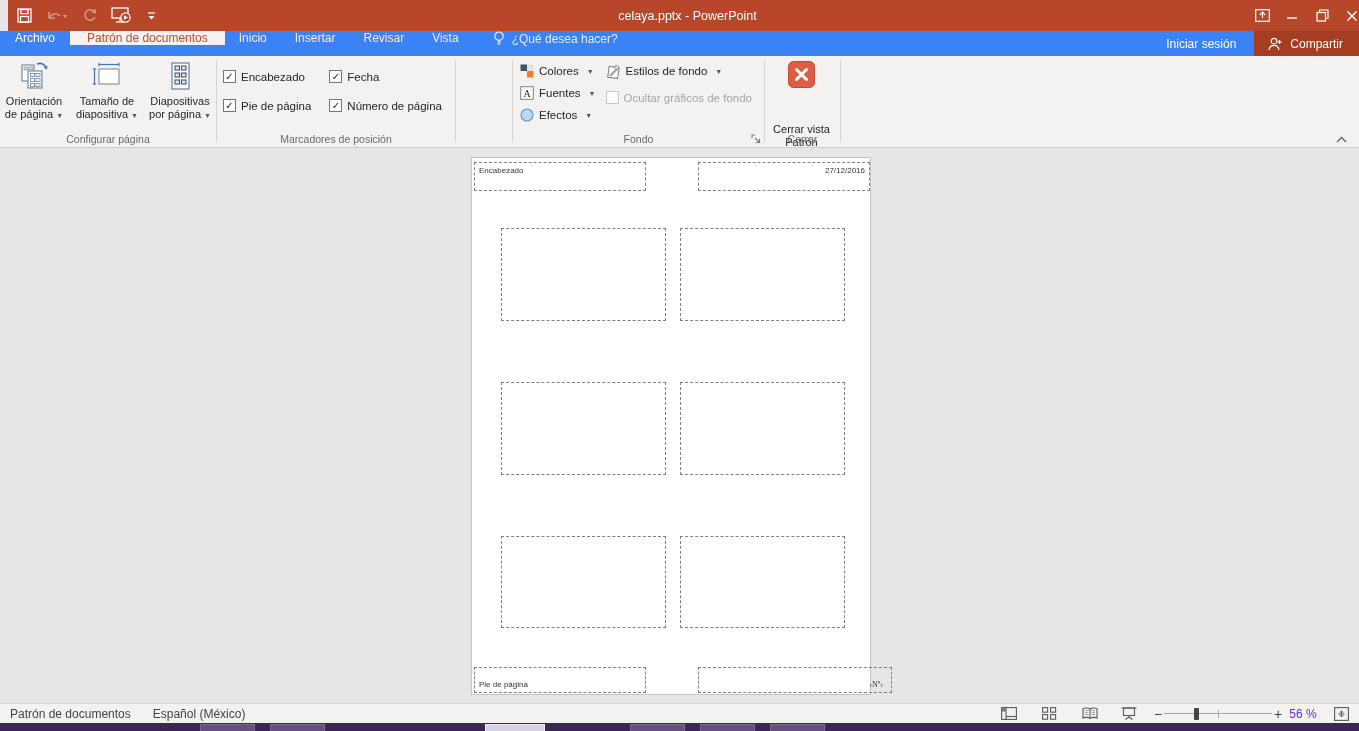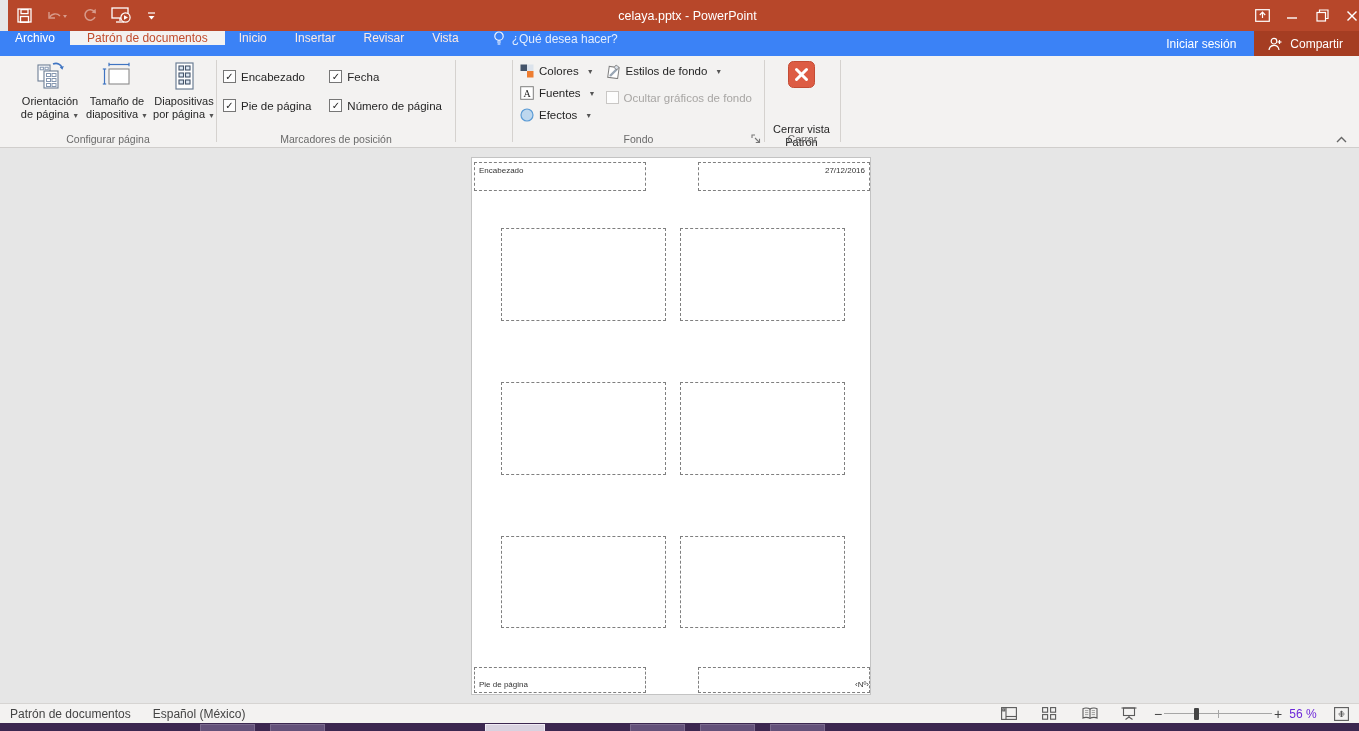--- a/index.html
+++ b/index.html
@@ -42,21 +42,21 @@
   .dlauncher { position:absolute; right:3px; bottom:3px; }
   .ribbon-collapse { position:absolute; right:12px; bottom:4px; }
 
   
   .canvas { position:absolute; left:0; top:149px; width:1359px; height:554px; background:#e6e6e6; }
   .page { position:absolute; left:471px; top:8px; width:400px; height:538px; background:#ffffff; border:1px solid #c3c3c3; }
   .ph { position:absolute; border:1px dashed #7f7f7f; font-size:8px; color:#333; display:flex; }
   .ph-header { left:2px; top:4px; width:172px; height:29px; align-items:flex-start; padding:3px 4px; }
   .ph-date { left:226px; top:4px; width:172px; height:29px; align-items:flex-start; justify-content:flex-end; padding:3px 4px; }
   .ph-footer { left:2px; top:509px; width:172px; height:26px; align-items:flex-end; padding:3px 4px; }
-  .ph-number { left:226px; top:509px; width:172px; height:26px; align-items:flex-end; justify-content:flex-end; padding:3px 0; }
+  .ph-number { left:226px; top:509px; width:194px; height:26px; align-items:flex-end; justify-content:flex-end; padding:3px 8px;font-family:Liberation Serif, serif; }
   .ph-content { width:165px; height:93px; }
   .ph-c1 { left:29px; } .ph-c2 { left:208px; }
   .ph-r1 { top:70px; } .ph-r2 { top:224px; } .ph-r3 { top:378px; height:92px; }
 
   
   .statusbar { position:absolute; left:0; top:703px; width:1359px; height:20px; background:#f3f2f1; border-top:1px solid #d6d4d2; display:flex; align-items:center; color:#444; font-size:12px; }
   .status-left { display:flex; align-items:center; gap:22px; padding-left:10px; }
   .status-right { position:absolute; right:0; top:0; height:100%; display:flex; align-items:center; }
   .sicon { display:flex; align-items:center; justify-content:center; }
   .zoom-track { position:relative; width:108px; height:14px; display:flex; align-items:center; }
@@ -182,21 +182,21 @@
           </svg>
       </span>
       <span>Compartir</span>
     </div>
   </div>
 </div>
 
 <div class="ribbon">
 
   <div class="rgroup" style="left:0; width:216px;">
-    <div style="display:flex; padding-left:18px; gap:3px;">
+    <div style="display:flex; padding-left:2px; gap:9px;">
       <div class="bigbtn">
         <span>
           <svg width="30" height="30" viewBox="0 0 30 30">
               <g fill="#fff" stroke="#6d7f95" stroke-width="1.1">
                 <rect x="3" y="4" width="12" height="16"></rect>
                 <rect x="9" y="10" width="14" height="17"></rect>
               </g>
               <g fill="none" stroke="#8496b0" stroke-width="1">
                 <rect x="5.2" y="6.2" width="3.2" height="2.6"></rect>
                 <rect x="10" y="6.2" width="3.2" height="2.6"></rect>

